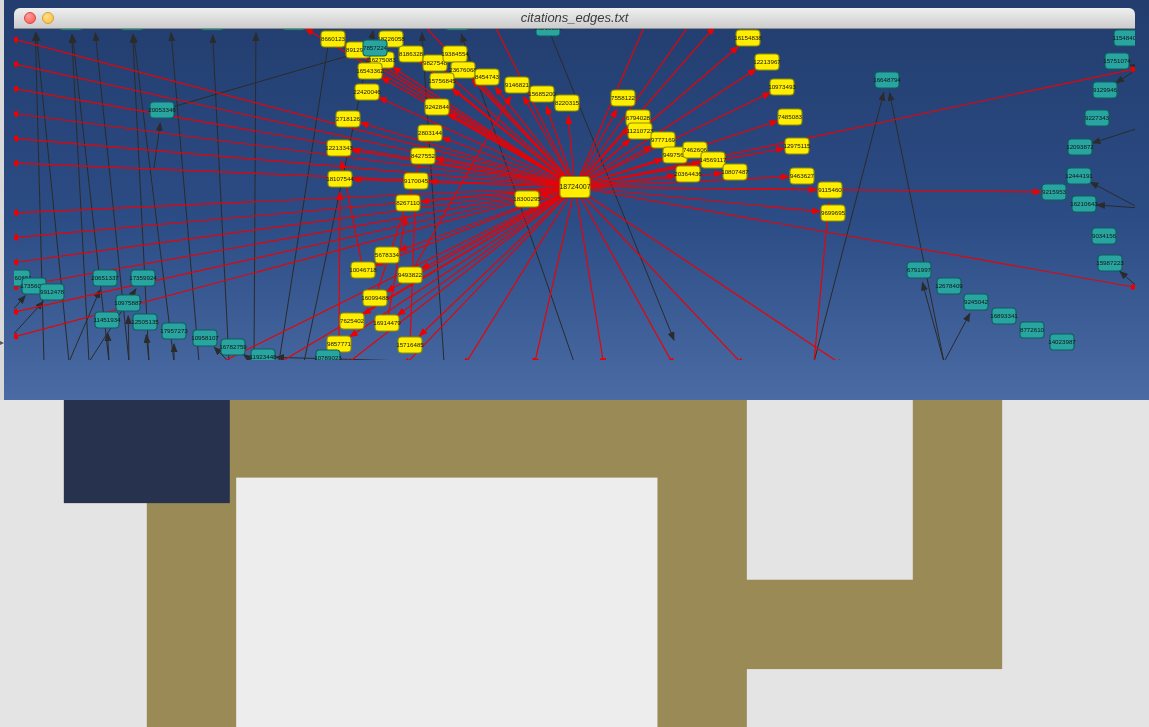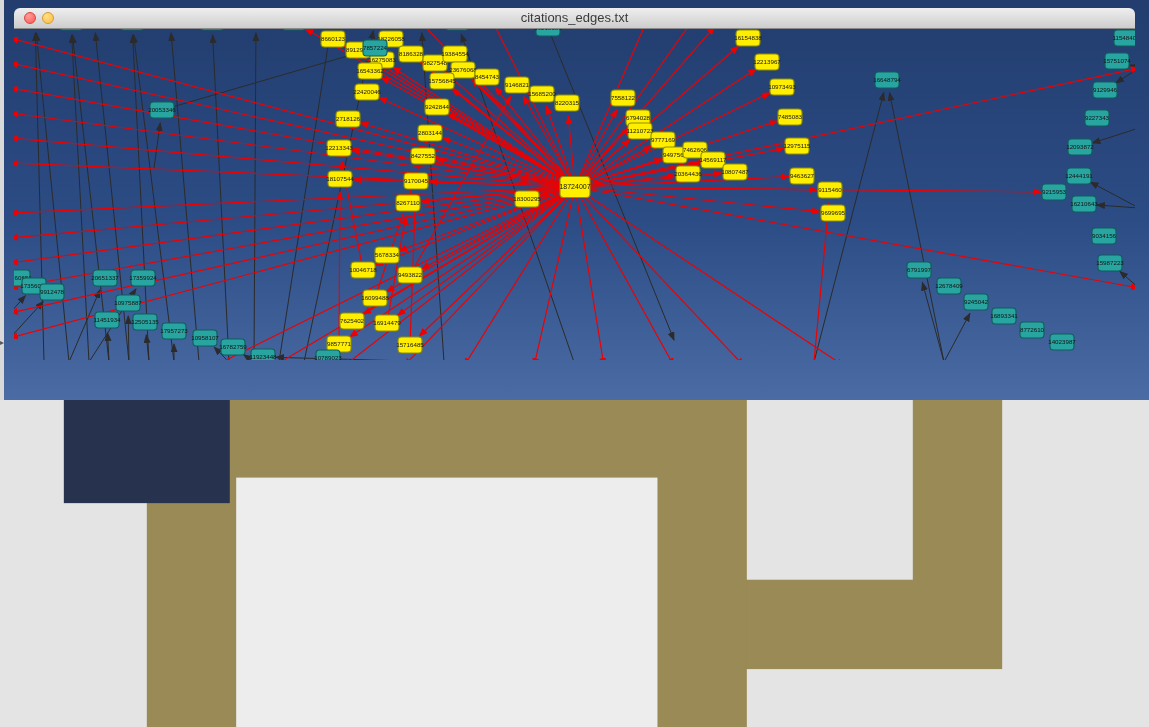--- a/index.html
+++ b/index.html
@@ -6,21 +6,21 @@
   body{width:1149px;height:727px;position:relative;overflow:hidden;
        font-family:"Liberation Sans",sans-serif;background:#e4e4e4;}
   
   #desktop{position:absolute;left:0;top:0;width:1149px;height:400px;
            background:linear-gradient(180deg,#223d6e 0%,#2c4c85 55%,#4a6ba3 100%);}
   #left-strip{position:absolute;left:0;top:0;width:4px;height:400px;background:#d9d9d9;}
   #collapse-arrow{position:absolute;left:0px;top:338px;font-size:8px;color:#555;cursor:pointer;}
   #net-window{position:absolute;left:14px;top:8px;width:1121px;height:372px;}
   #titlebar{position:absolute;left:0;top:0;width:1121px;height:20px;
             border-radius:6px 6px 0 0;border-bottom:1px solid #8a8a8a;
-            background:linear-gradient(180deg,#efefef,#cdcdcd);}
+            background:linear-gradient(180deg,#efefef,#cdcdcd);font-style:italic;}
   #title{position:absolute;left:0;top:2px;width:100%;text-align:center;
          font-size:13px;color:#3b3b3b;}
   .tl{position:absolute;top:4px;width:12px;height:12px;border-radius:50%;box-sizing:border-box;}
   #tl-close{left:10px;background:radial-gradient(circle at 35% 30%,#ff9d99,#fc5551);border:1px solid #d84843;}
   #tl-min{left:28px;background:radial-gradient(circle at 35% 30%,#ffe084,#fdbb3f);border:1px solid #d79c33;}
   #tl-zoom{left:46px;background:radial-gradient(circle at 35% 30%,#8ee78a,#34c횟748;background:radial-gradient(circle at 35% 30%,#8ee78a,#33c748);border:1px solid #2aa33c;}
   #graph-wrap{position:absolute;left:0;top:21px;width:1121px;height:352px;background:#ffffff;overflow:hidden;}
   
   #table-panel{position:absolute;left:0;top:400px;width:1149px;height:327px;background:#e4e4e4;}
   #tp-header{position:absolute;left:0;top:0;width:1149px;height:25px;

